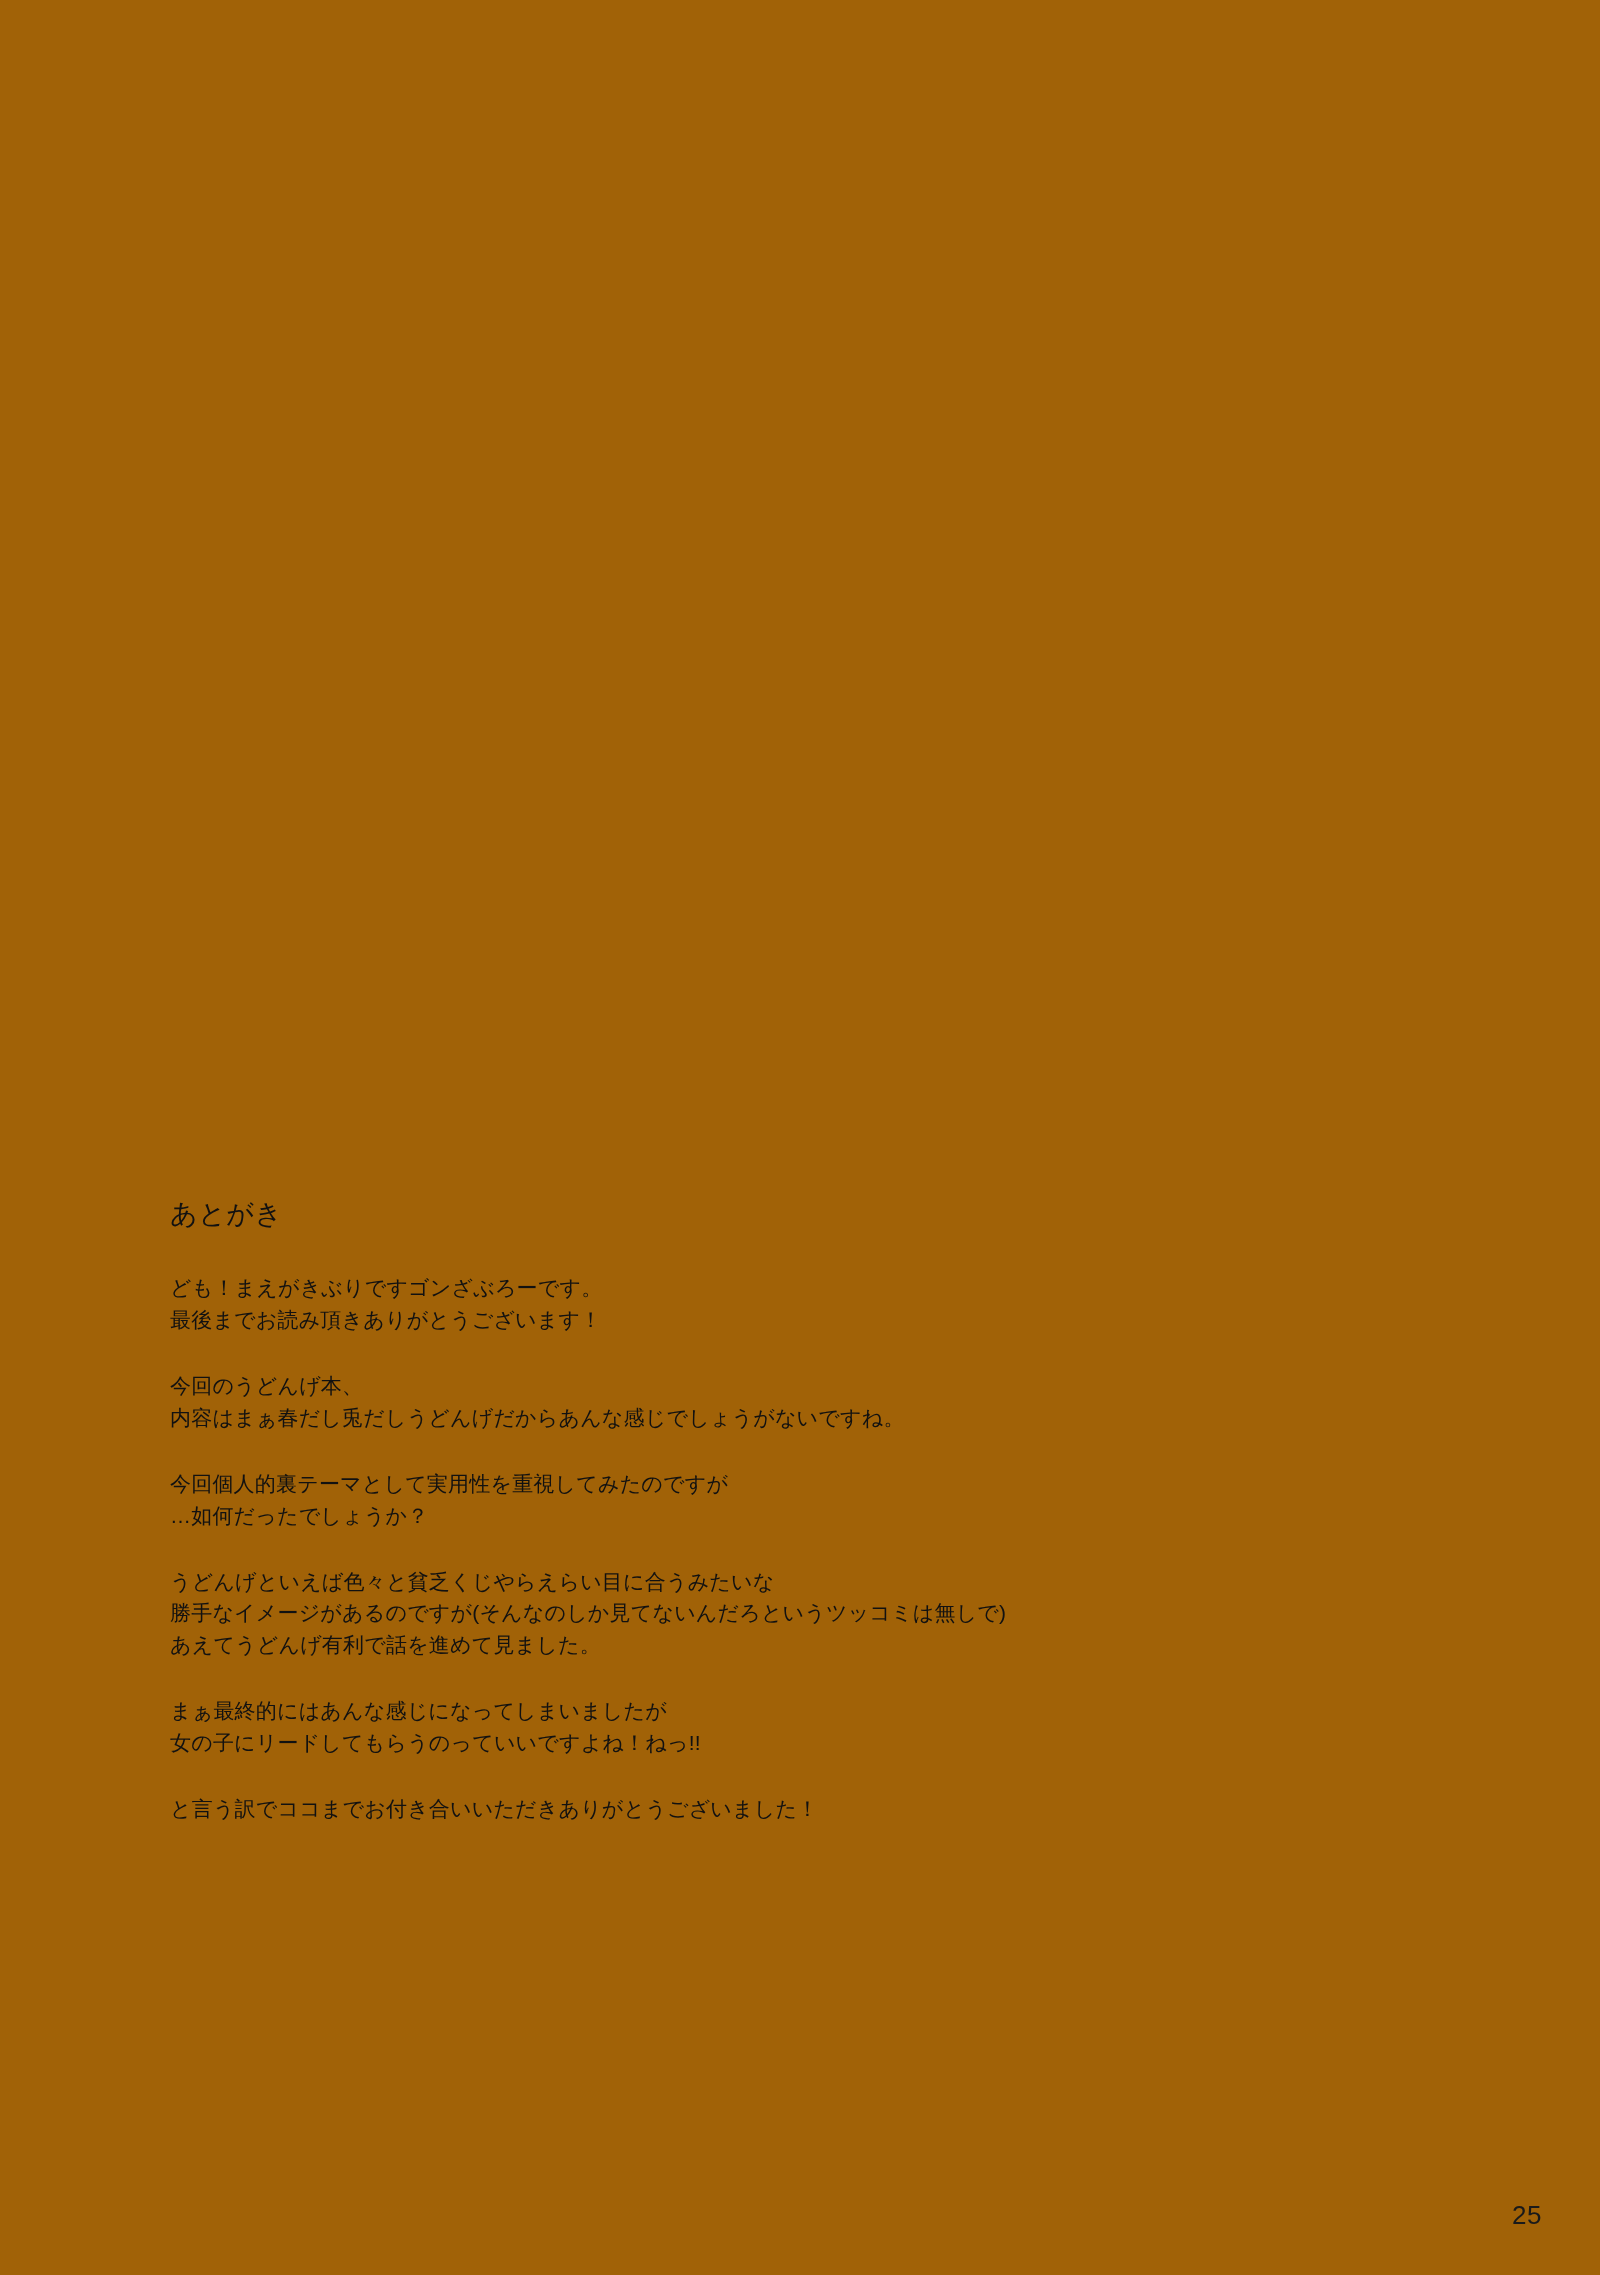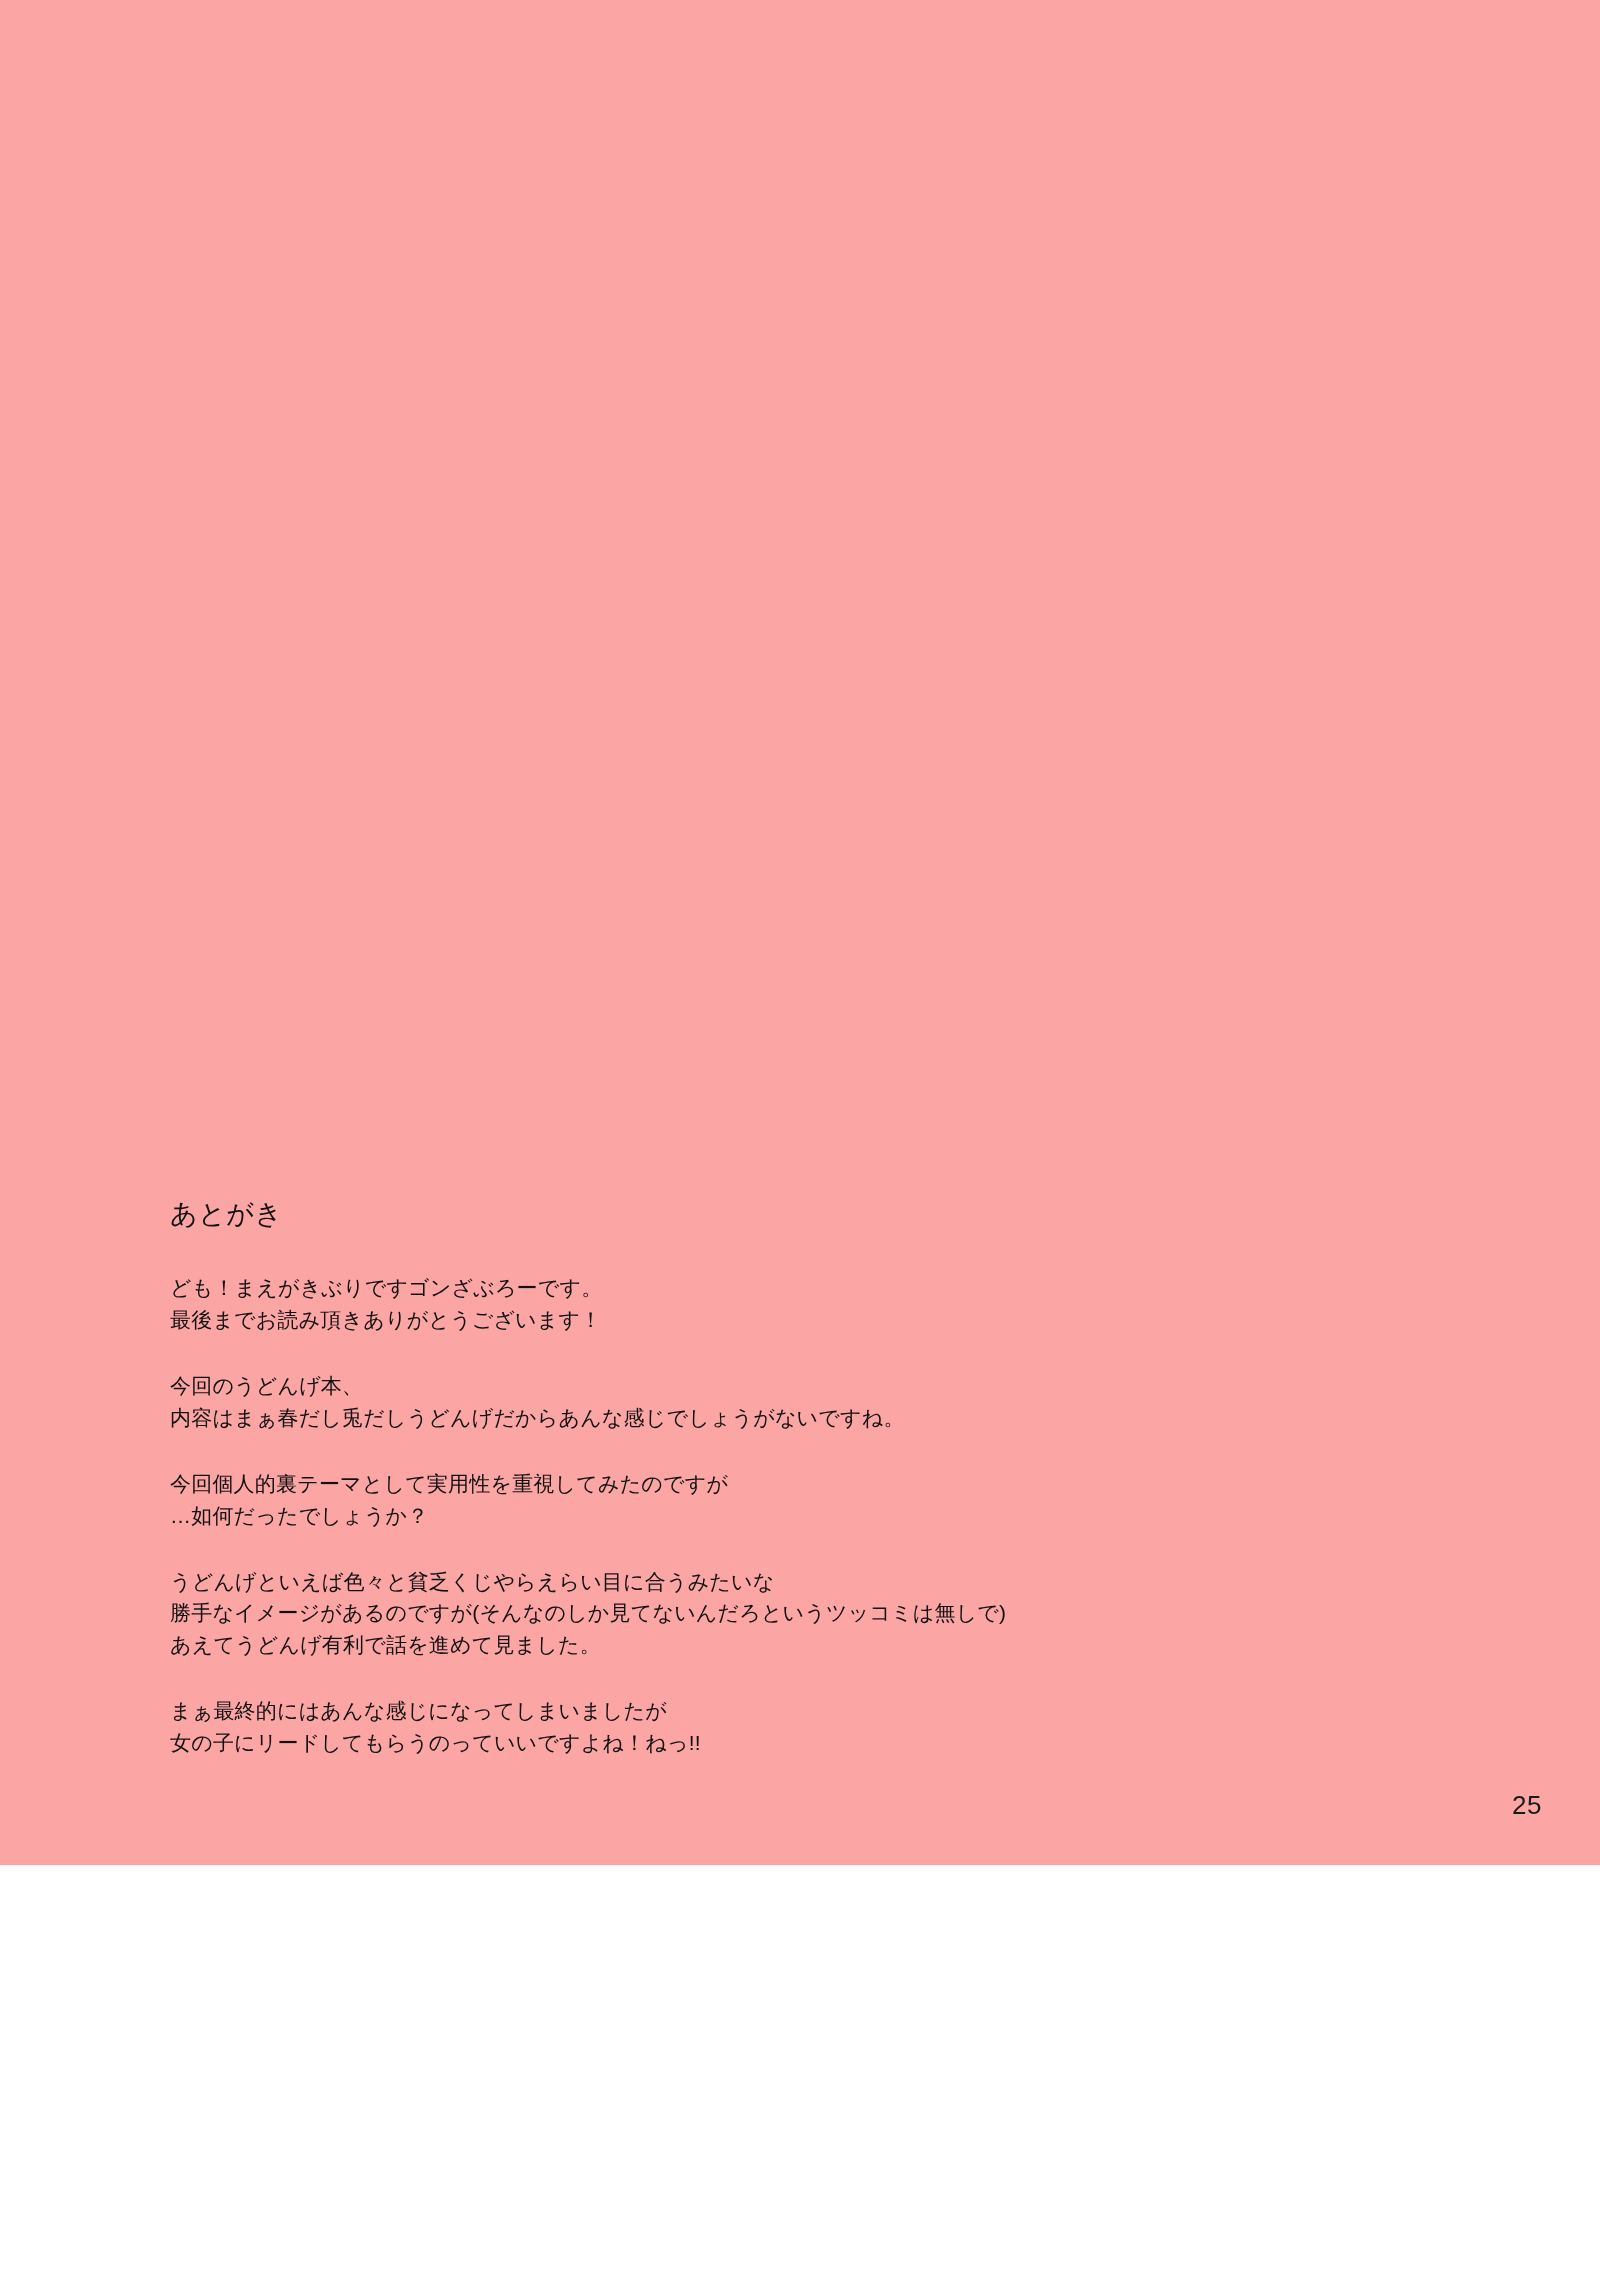--- a/index.html
+++ b/index.html
@@ -3,22 +3,22 @@
 <meta charset="utf-8">
 <style>
   html, body {
     margin: 0;
     padding: 0;
     background: #ffffff;
   }
   .page {
     position: relative;
     width: 1600px;
-    height: 1865px;
-    background: #fca5a5;
+    height: 2275px;
+    background: #a16207;
     font-family: "Liberation Sans", sans-serif;
     color: #1a1a1a;
     overflow: hidden;
   }
   .afterword {
     position: absolute;
     left: 170px;
     top: 1195px;
     width: 1260px;
   }
@@ -69,19 +69,20 @@
 最後までお読み頂きありがとうございます！</div>
     <div class="para">今回のうどんげ本、
 内容はまぁ春だし兎だしうどんげだからあんな感じでしょうがないですね。</div>
     <div class="para">今回個人的裏テーマとして実用性を重視してみたのですが
 …如何だったでしょうか？</div>
     <div class="para">うどんげといえば色々と貧乏くじやらえらい目に合うみたいな
 勝手なイメージがあるのですが(そんなのしか見てないんだろというツッコミは無しで)
 あえてうどんげ有利で話を進めて見ました。</div>
     <div class="para">まぁ最終的にはあんな感じになってしまいましたが
 女の子にリードしてもらうのっていいですよね！ねっ!!</div>
+    <div class="para">と言う訳でココまでお付き合いいただきありがとうございました！</div>
 
 
   </div>
 
   <div class="page-number">25</div>
 
 </div>
 
 </body></html>

